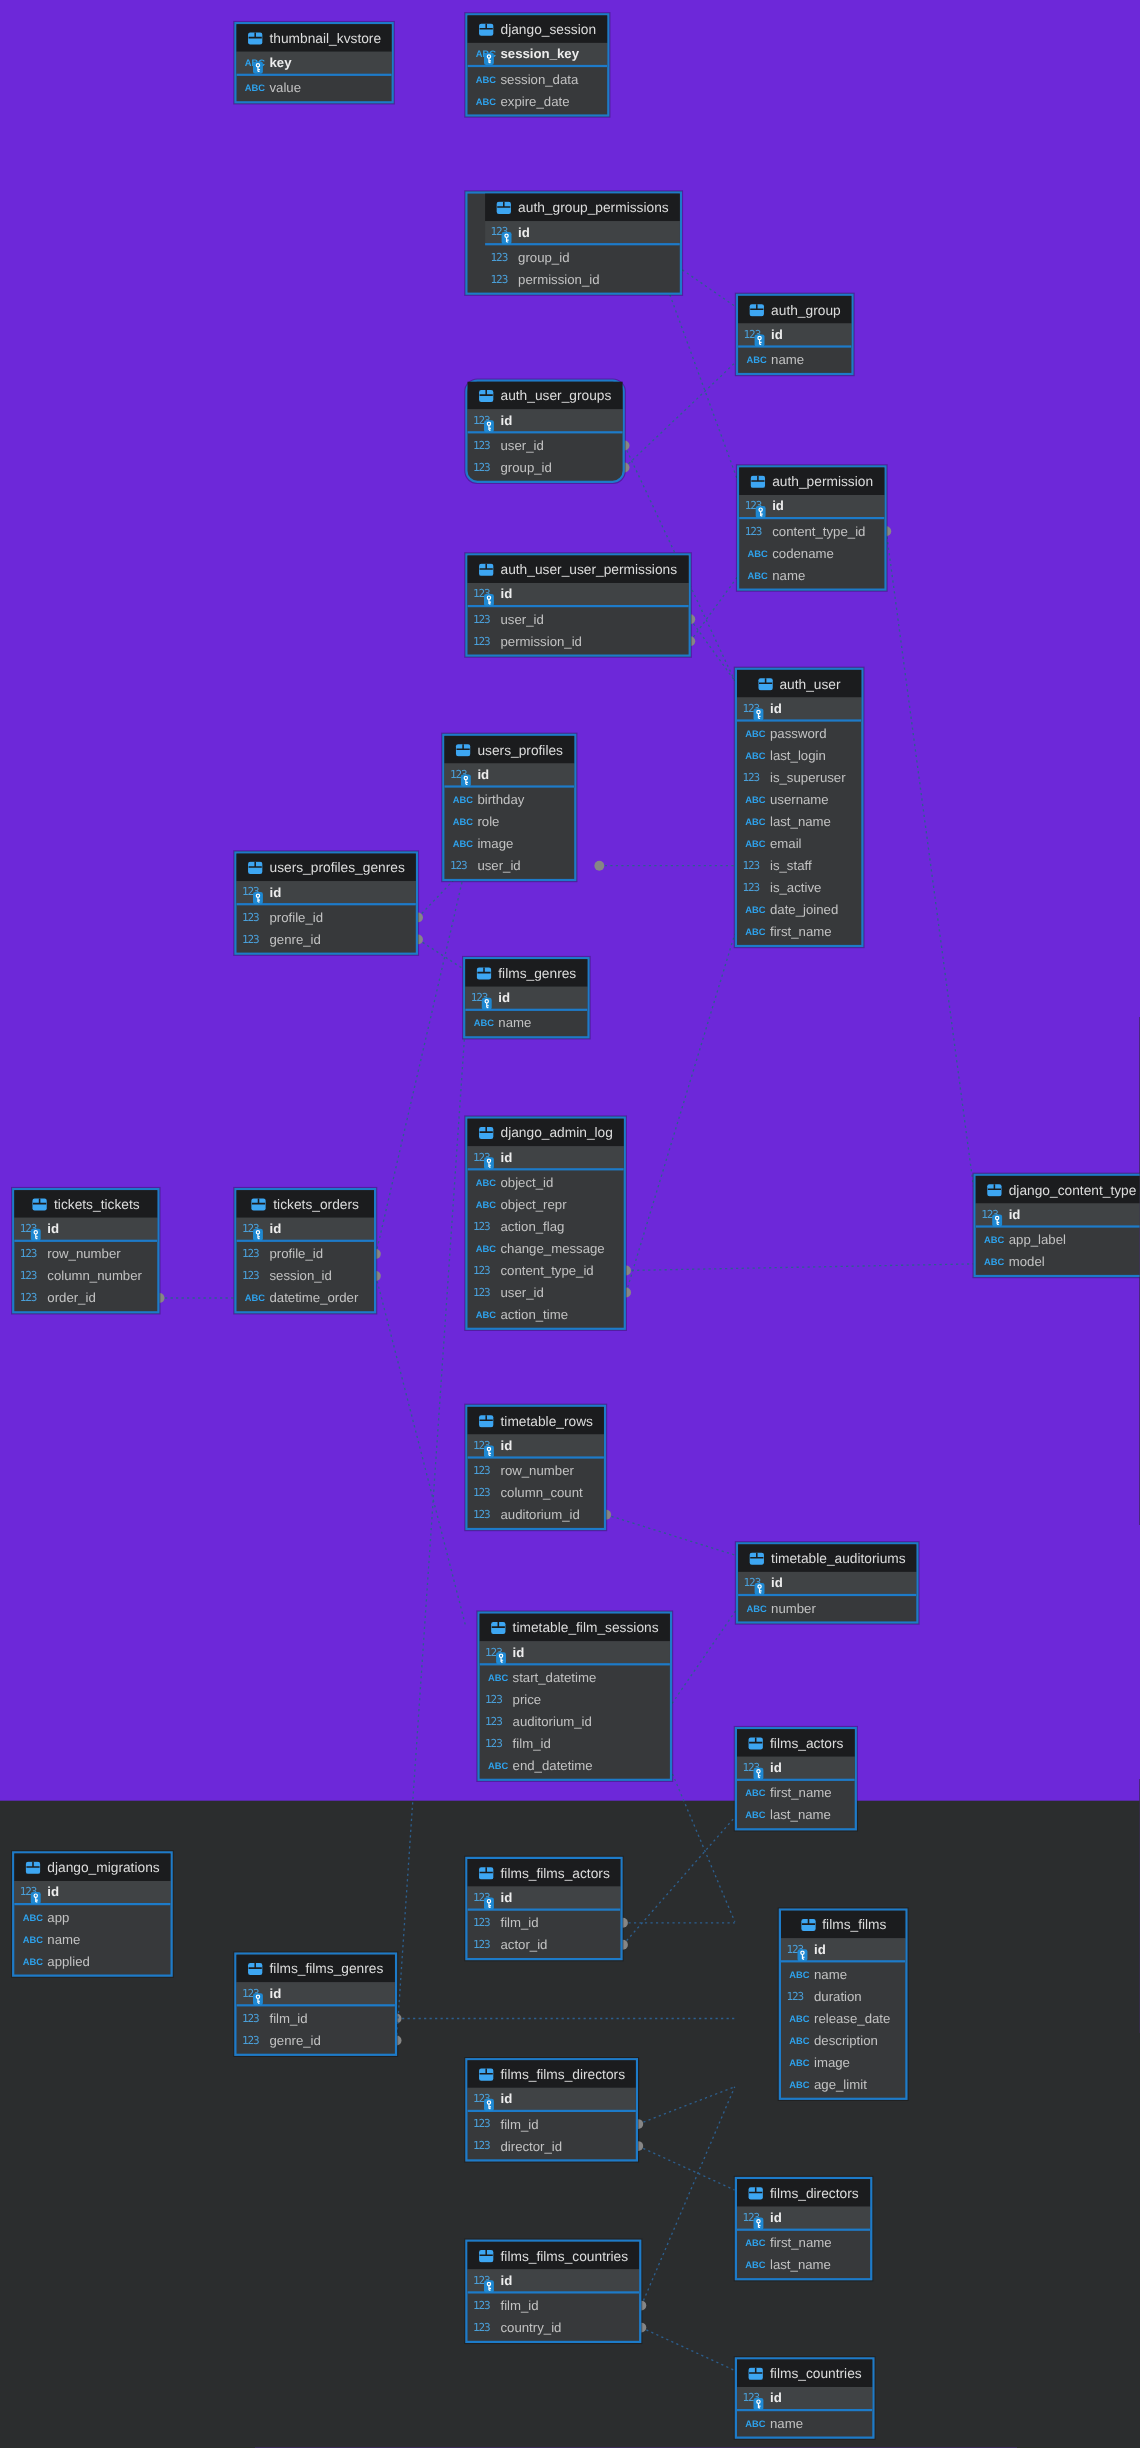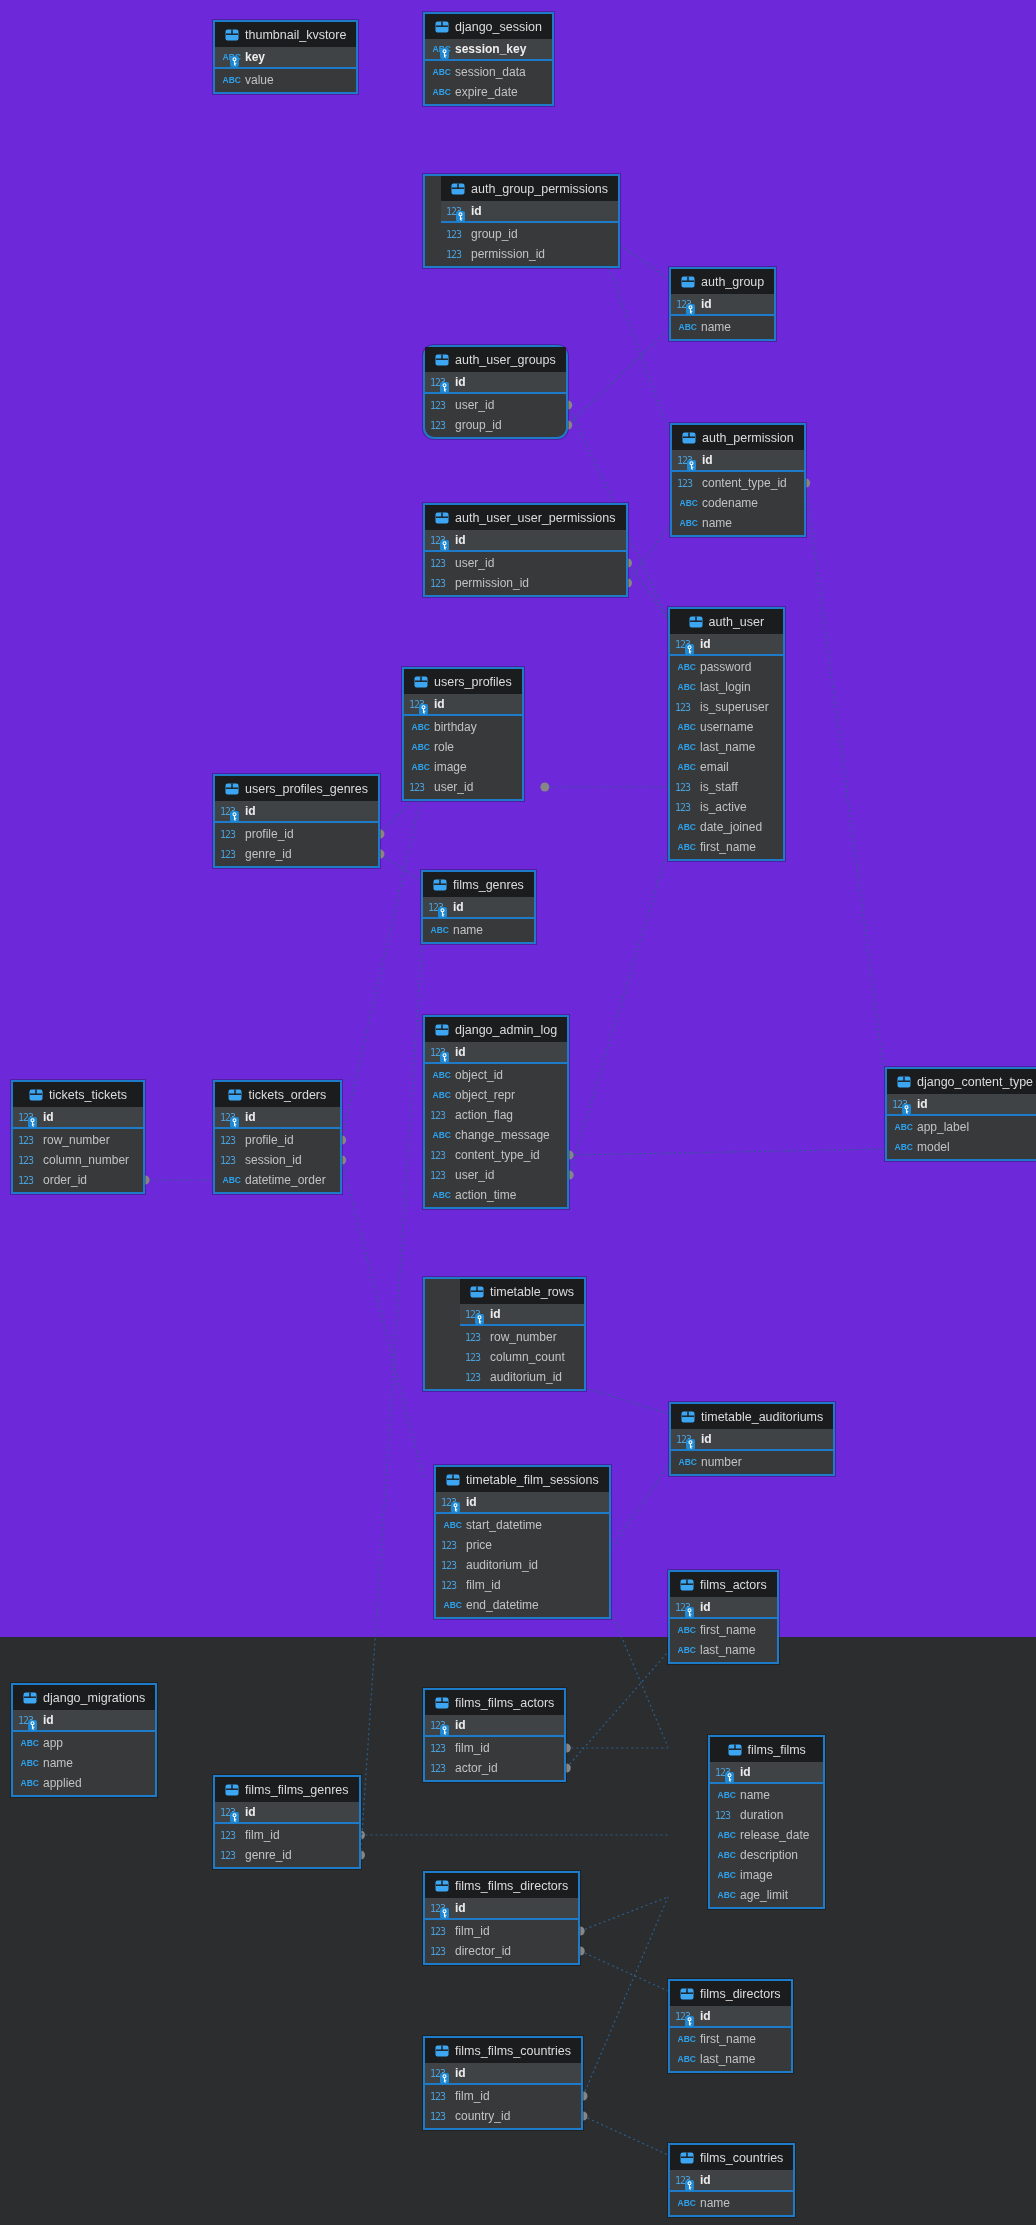--- a/index.html
+++ b/index.html
@@ -690,21 +690,21 @@
         <div class="field-row">
           <span class="type-icon t-num">123</span>
           <span class="field-name">session_id</span>
         </div>
         <div class="field-row">
           <span class="type-icon t-text">ABC</span>
           <span class="field-name">datetime_order</span>
         </div>
       </div>
   </div>
-    <div class="table" style="left: 423px; top: 1277px; padding-left: 35px;">
+    <div class="table" style="left: 423px; top: 1277px;">
     <div class="table-header">
       <span class="table-icon">
         <svg width="14" height="12" viewBox="0 0 14 12">
           <rect x="0.5" y="0.5" width="13" height="11" rx="2" fill="#3da6f2"></rect>
           <line x1="1" y1="5.2" x2="13" y2="5.2" stroke="#1b1c1e" stroke-width="1.4"></line>
           <line x1="7" y1="0.5" x2="7" y2="5.2" stroke="#1b1c1e" stroke-width="1.4"></line>
         </svg>
       </span>
       <span class="table-name">timetable_rows</span>
     </div>

